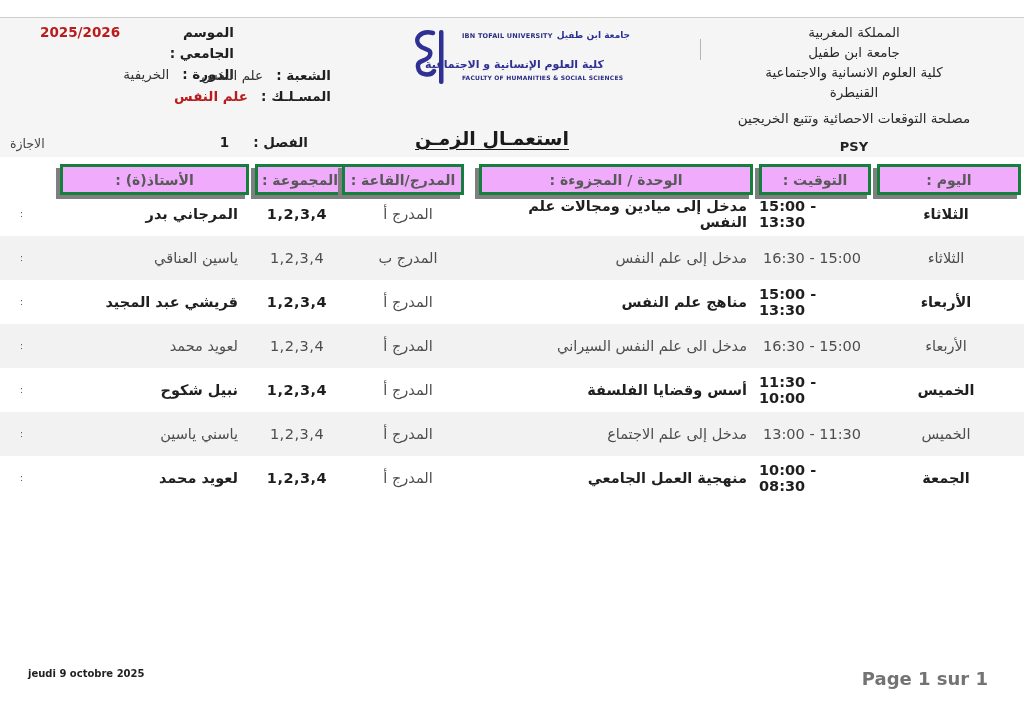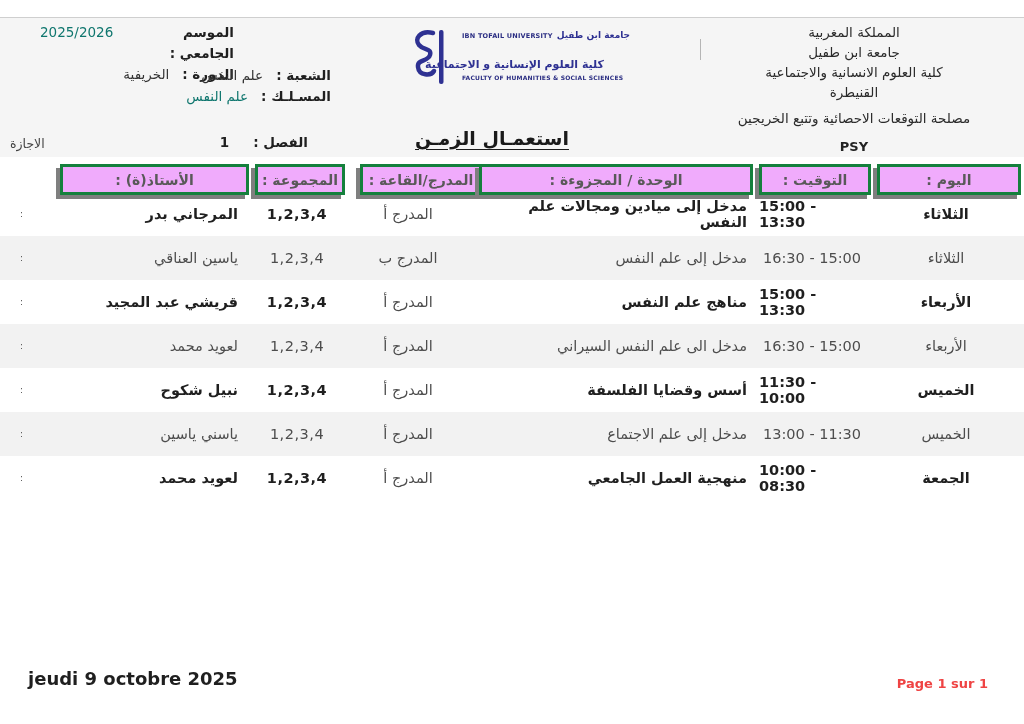--- a/index.html
+++ b/index.html
@@ -11,60 +11,60 @@
   .band{position:absolute;left:0;top:17px;width:1024px;height:139px;background:#f5f5f5;border-top:1px solid #cfcfcf;}
   .right-block{position:absolute;right:10px;top:4px;width:320px;text-align:center;direction:rtl;}
   .right-block .rline{font-size:13.5px;line-height:20px;color:#2b2b2b;}
   .dept-line{font-size:13.5px;line-height:20px;color:#2b2b2b;margin-top:6px;}
   .psy-line{font-size:13px;font-weight:600;color:#222;margin-top:11px;}
   .vdivider{position:absolute;left:700px;top:21px;width:1px;height:21px;background:#b5b5b5;}
   .left-a{position:absolute;left:40px;top:4px;width:194px;direction:rtl;}
   .left-b{position:absolute;left:100px;top:47px;width:231px;direction:rtl;}
   .lline{display:flex;align-items:baseline;gap:13px;font-size:13.5px;line-height:21px;}
   .lline .lbl{font-weight:700;color:#1f1f1f;}
-  .lline .val{font-weight:400;color:#0f766e;}
+  .lline .val{font-weight:700;color:#b91c1c;}
   .lline .val.normal{font-weight:400;color:#333;}
   .semester-line{position:absolute;left:160px;top:116px;width:148px;direction:rtl;display:flex;align-items:baseline;gap:24px;font-size:13.5px;}
   .degree{position:absolute;left:10px;top:118px;font-size:12.5px;color:#444;}
   
   .logo{position:absolute;left:406px;top:9px;display:flex;align-items:flex-start;gap:14px;}
   .logo-text{width:142px;padding-top:3px;}
   .logo-l1{display:flex;align-items:baseline;justify-content:flex-start;gap:4px;white-space:nowrap;}
   .logo-en{font-size:6.5px;font-weight:700;color:#2b2e83;letter-spacing:.2px;}
   .logo-arname{font-size:9px;font-weight:700;color:#2e3192;}
   .logo-l2{font-size:11px;font-weight:700;color:#2e3192;direction:rtl;margin-top:18px;white-space:nowrap;}
   .logo-l3{font-size:6px;font-weight:700;color:#2b2e83;letter-spacing:.2px;margin-top:3px;white-space:nowrap;}
   .doc-title{position:absolute;left:392px;top:109px;width:200px;text-align:center;font-size:19px;font-weight:700;color:#1a1a1a;text-decoration:underline;text-underline-offset:4px;direction:rtl;}
   
   .hbox{position:absolute;top:164px;height:25px;background:#f0abfc;border:3px solid #15803d;
         box-shadow:-4px 4px 0 #7f7f7f;display:flex;align-items:center;justify-content:center;
         color:#595959;font-weight:700;font-size:14px;direction:rtl;}
   .hb-prof{left:60px;width:183px;}
   .hb-group{left:255px;width:84px;}
-  .hb-room{left:360px;width:116px;}
+  .hb-room{left:342px;width:116px;}
   .hb-unit{left:479px;width:268px;}
   .hb-time{left:759px;width:106px;}
   .hb-day{left:877px;width:138px;}
   
   .tbody{position:absolute;left:0;top:192px;width:1024px;}
   .trow{position:relative;width:1024px;height:44px;}
   .trow.alt{background:#f2f2f2;}
   .cell{position:absolute;top:0;height:100%;display:flex;align-items:center;direction:rtl;font-size:14.5px;}
   .trow.emph .cell{font-weight:700;color:#1f1f1f;}
   .trow.alt  .cell{font-weight:400;color:#4d4d4d;}
   .c-prof{left:60px;width:178px;justify-content:flex-start;}
   .c-group{left:255px;width:84px;justify-content:center;direction:ltr;letter-spacing:.5px;}
   .c-room{left:350px;width:116px;justify-content:center;font-weight:400 !important;color:#4d4d4d !important;}
   .c-unit{left:479px;width:268px;justify-content:flex-start;}
   .c-time{left:759px;width:106px;justify-content:center;direction:ltr;}
   .c-day{left:877px;width:138px;justify-content:center;}
   .edge-mark{position:absolute;left:20px;top:0;height:100%;display:flex;align-items:center;font-size:9px;color:#555;}
   
-  .footer-date{position:absolute;left:28px;top:668px;font-size:18px;font-weight:600;color:#1f1f1f;}
-  .footer-page{position:absolute;right:36px;top:668px;font-size:13px;font-weight:700;color:#ef4444;margin-top:8px;}
+  .footer-date{position:absolute;left:28px;top:668px;font-size:10px;font-weight:600;color:#1f1f1f;}
+  .footer-page{position:absolute;right:36px;top:668px;font-size:18px;font-weight:700;color:#737373;}
 </style>
 </head>
 <body>
 
 <div class="page">
 
   <div class="band">
 
     <div class="right-block">
       <div class="rline">المملكة المغربية</div>

